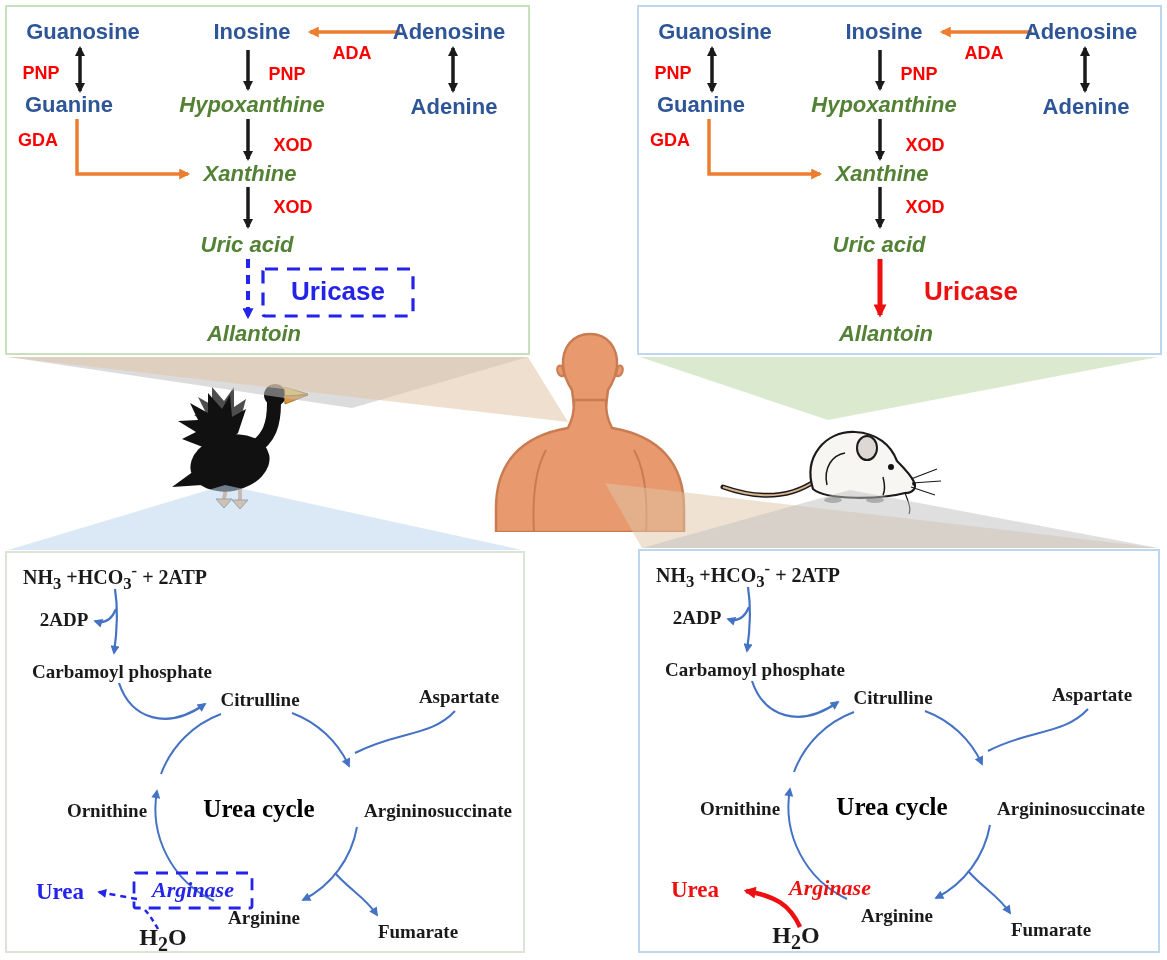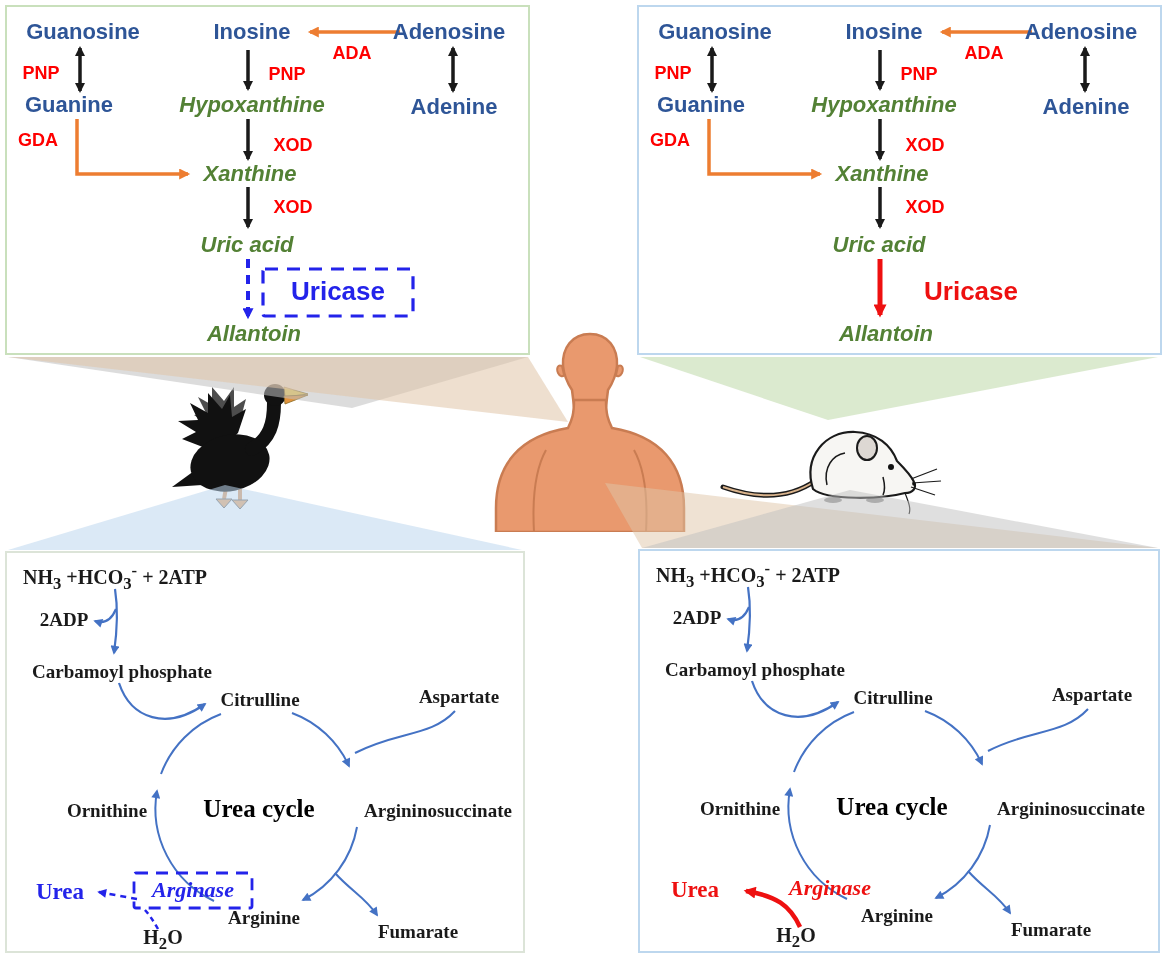--- a/index.html
+++ b/index.html
@@ -28,21 +28,21 @@
   .uricase-blue{color:var(--knockout-blue);font-weight:bold;font-size:26px;}
   .uricase-red{color:var(--active-red);font-weight:bold;font-size:26px;}
   
   .ulbl{font-family:"Liberation Serif",serif;font-weight:bold;font-size:19px;color:var(--text-black);}
   .formula{position:absolute;left:16px;top:8px;font-family:"Liberation Serif",serif;
     font-weight:bold;font-size:20px;color:var(--text-black);white-space:nowrap;}
   .cycle-title{font-family:"Liberation Serif",serif;font-weight:bold;font-size:25px;}
   .urea-word{font-family:"Liberation Serif",serif;font-weight:bold;font-size:23px;}
   .arginase-word{font-family:"Liberation Serif",serif;font-weight:bold;font-style:italic;font-size:22px;}
   .blue-k{color:var(--knockout-blue);} .red-a{color:var(--active-red);}
-  .h2o{font-family:"Liberation Serif",serif;font-weight:bold;font-size:20px;color:var(--text-black);}
+  .h2o{font-family:"Liberation Serif",serif;font-weight:bold;font-size:24px;color:var(--text-black);}
   
   .st-black{stroke:var(--arrow-black);} .fl-black{fill:var(--arrow-black);}
   .st-orange{stroke:var(--arrow-orange);} .fl-orange{fill:var(--arrow-orange);}
   .st-kblue{stroke:var(--knockout-blue);} .fl-kblue{fill:var(--knockout-blue);}
   .st-red{stroke:var(--active-red);} .fl-red{fill:var(--active-red);}
   .st-cyc{stroke:var(--cycle-blue);} .fl-cyc{fill:var(--cycle-blue);}
   .nofill{fill:none;}
   #beams,#animals{position:absolute;left:0;top:0;width:1167px;height:960px;pointer-events:none;}
 </style>
 </head>

